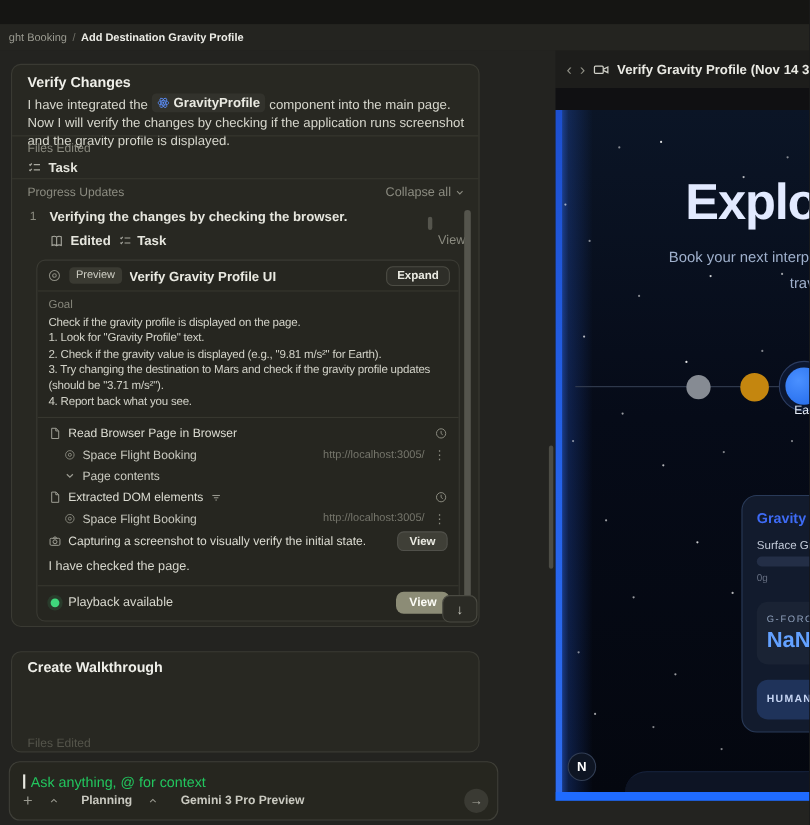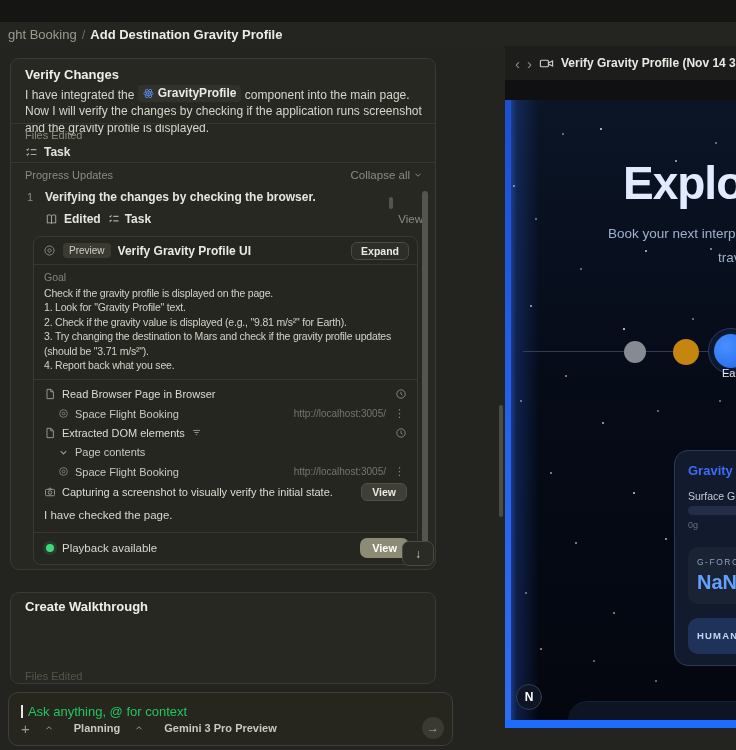--- a/index.html
+++ b/index.html
@@ -4,21 +4,21 @@
 <style>
   html,body{margin:0;padding:0;background:#1a1a18;}
   #root{position:relative;width:736px;height:750px;background:#232320;overflow:hidden;
         font-family:"Liberation Sans",sans-serif;color:#e6e6de;-webkit-font-smoothing:antialiased;}
   .abs{position:absolute;}
   svg.ic{display:inline-block;vertical-align:-2px;flex:none;}
 
   
   .top-strip{left:0;top:0;width:736px;height:22px;background:#151513;}
   .crumb-bar{left:0;top:22px;width:736px;height:24px;background:#242420;display:flex;align-items:center;
-             padding-left:8px;font-size:13px;box-sizing:border-box;}
+             padding-left:8px;font-size:10px;box-sizing:border-box;}
   .crumb-trail{color:#9b9b91;}
   .crumb-sep{color:#6e6e66;margin:0 5px;}
   .crumb-cur{color:#ecece6;font-weight:700;}
 
   
   .card{background:#282822;border:1px solid #3a3a33;border-radius:9px;box-sizing:border-box;}
   #card1{left:10px;top:58px;width:426px;height:512px;}
   #card2{left:10px;top:592px;width:426px;height:92px;overflow:hidden;}
   .sec-title{font-size:13px;font-weight:700;color:#efefe9;}
   .body-text{font-size:12px;line-height:16.5px;color:#d6d6cc;}
@@ -250,41 +250,41 @@
             <g fill="none" stroke="#8b8b80" stroke-width="1.2">
                 <circle cx="8" cy="8" r="5.6"></circle>
                 <circle cx="8" cy="8" r="2"></circle>
               </g>
           </svg>
           <span class="sub-label">Space Flight Booking</span>
           <span class="grow"></span>
           <span class="url">http://localhost:3005/</span>
           <span class="kebab">⋮</span>
         </div>
+        <div class="tool-row indent">
+          <svg class="ic" width="11" height="11" viewBox="0 0 16 16">
+            <path d="M4 6l4 4 4-4" fill="none" stroke="#9b9b91" stroke-width="1.6"></path>
+          </svg>
+          <span class="sub-label">Page contents</span>
+        </div>
         <div class="tool-row">
           <svg class="ic" width="12" height="12" viewBox="0 0 16 16">
             <path d="M4 1.8h5.2L12.5 5v9.2H4z M9 2v3h3.3" fill="none" stroke="#a0a096" stroke-width="1.2"></path>
           </svg>
           <span>Extracted DOM elements</span>
           <svg class="ic" width="11" height="11" viewBox="0 0 16 16">
             <path d="M3 5h10M5 8h6M7 11h2" fill="none" stroke="#a0a096" stroke-width="1.3"></path>
           </svg>
           <span class="grow"></span>
           <svg class="ic" width="12" height="12" viewBox="0 0 16 16">
             <g fill="none" stroke="#8b8b80" stroke-width="1.2">
                 <circle cx="8" cy="8" r="5.6"></circle>
                 <path d="M8 5v3.2l2 1.6"></path>
               </g>
           </svg>
-        </div>
-        <div class="tool-row indent">
-          <svg class="ic" width="11" height="11" viewBox="0 0 16 16">
-            <path d="M4 6l4 4 4-4" fill="none" stroke="#9b9b91" stroke-width="1.6"></path>
-          </svg>
-          <span class="sub-label">Page contents</span>
         </div>
         <div class="tool-row indent">
           <svg class="ic" width="11" height="11" viewBox="0 0 16 16">
             <g fill="none" stroke="#8b8b80" stroke-width="1.2">
                 <circle cx="8" cy="8" r="5.6"></circle>
                 <circle cx="8" cy="8" r="2"></circle>
               </g>
           </svg>
           <span class="sub-label">Space Flight Booking</span>
           <span class="grow"></span>

